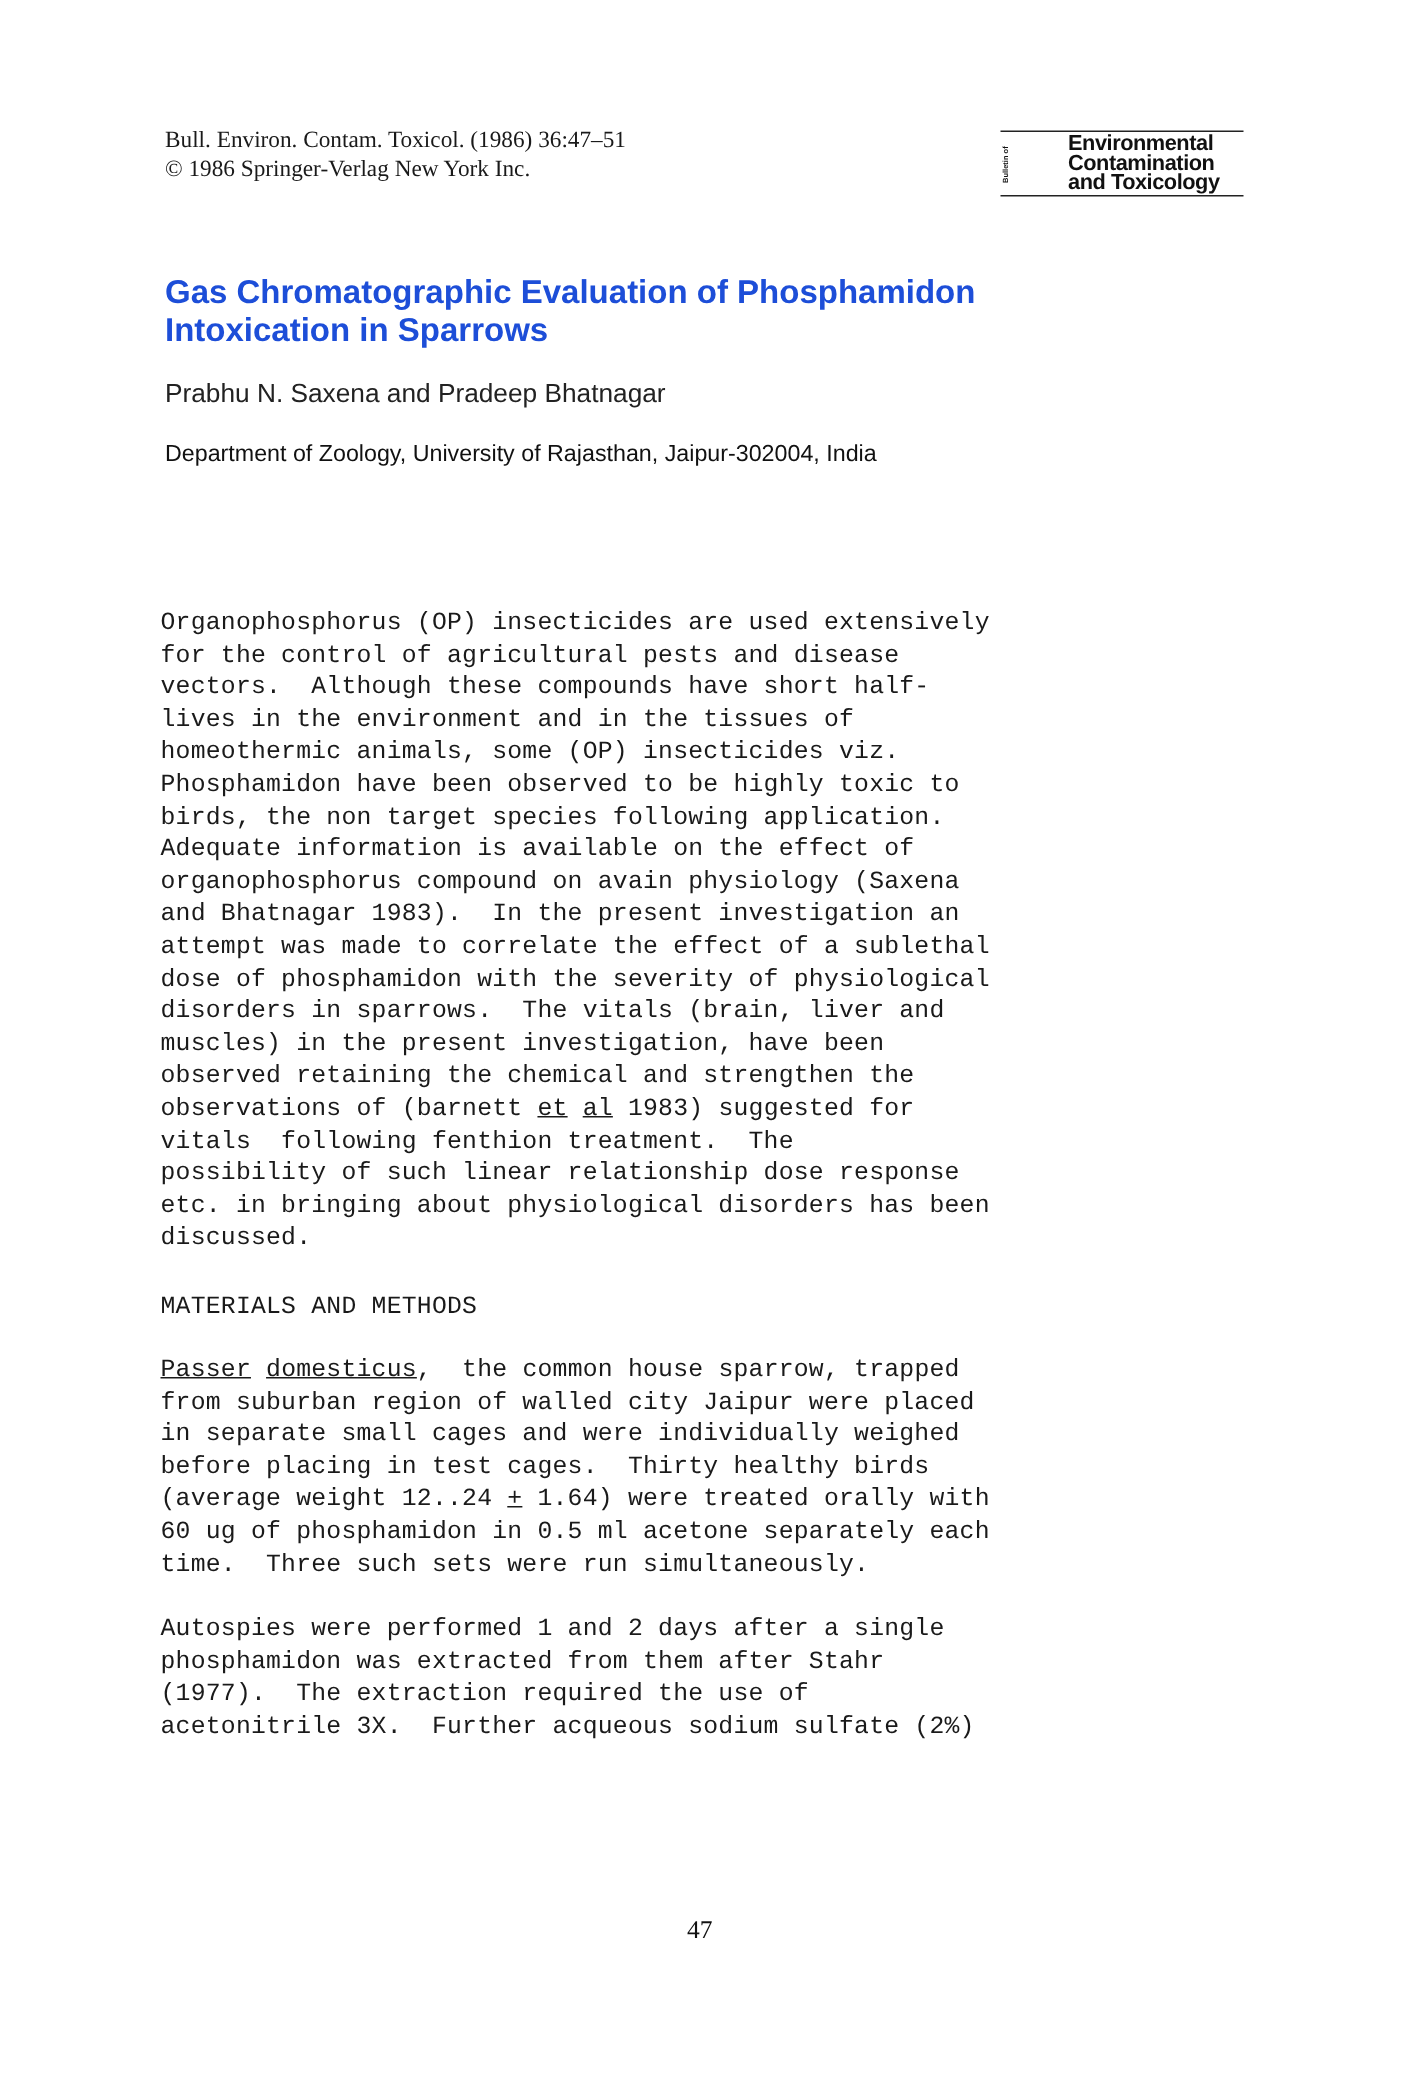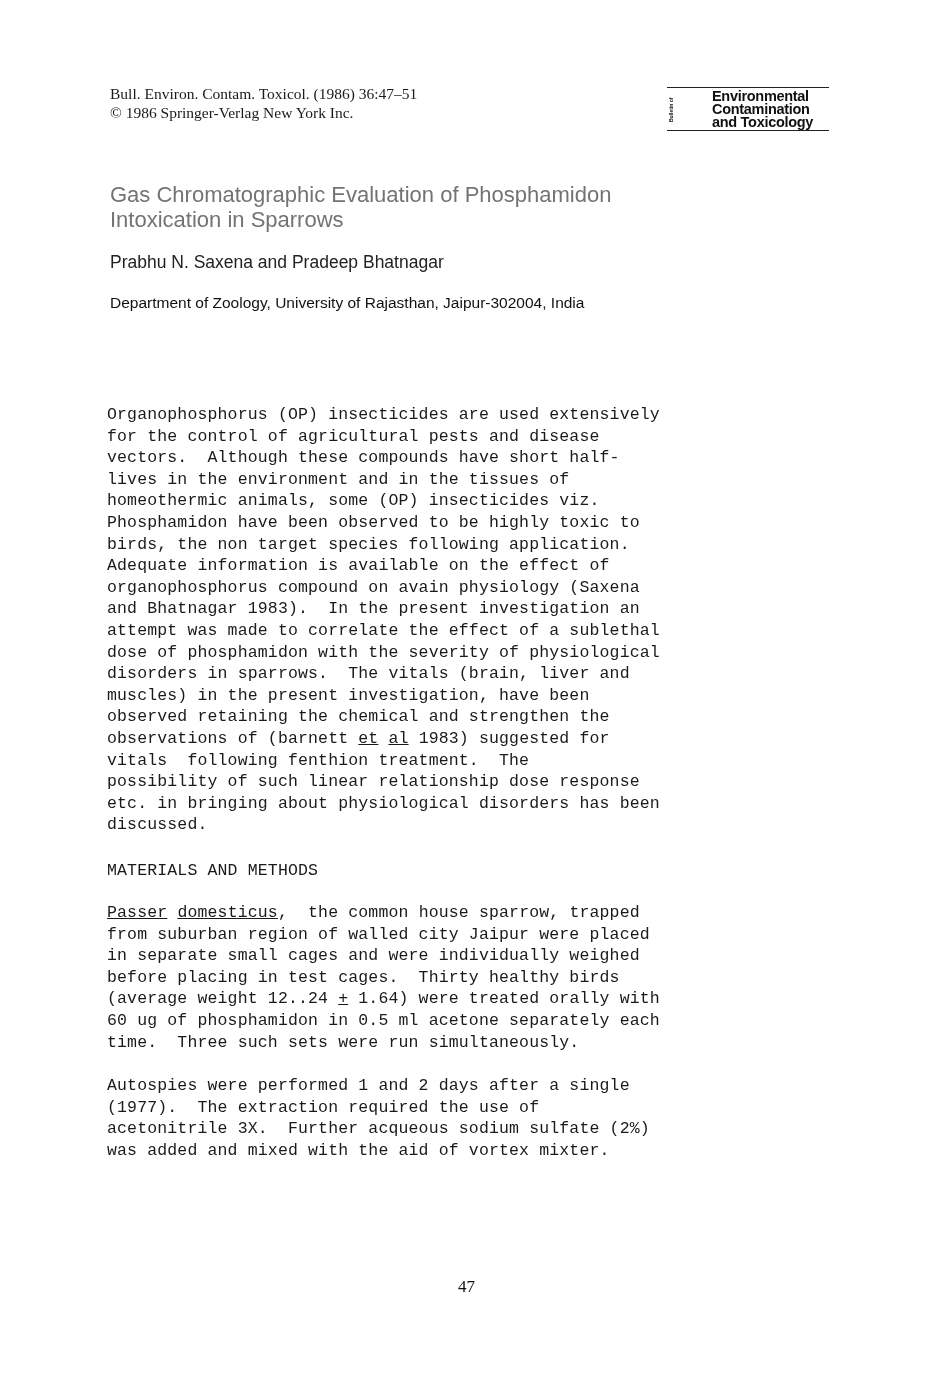--- a/index.html
+++ b/index.html
@@ -1,21 +1,21 @@
 <!DOCTYPE html>
 <html><head>
 <meta charset="utf-8">
 <style>
   html, body { margin: 0; padding: 0; background: #ffffff; }
   body { width: 945px; height: 1388px; position: relative; overflow: hidden; color: #111; }
   .citation { position: absolute; left: 110px; top: 84px; font-family: "Liberation Serif", serif; font-size: 15.5px; line-height: 19px; color: #1a1a1a; }
   .journal-logo { position: absolute; left: 667px; top: 87px; width: 162px; border-top: 1px solid #222; border-bottom: 1.5px solid #222; padding: 2px 0 1px 0; display: flex; gap: 37px; }
   .logo-side { font-family: "Liberation Sans", sans-serif; font-size: 5px; writing-mode: vertical-rl; transform: rotate(180deg); font-weight: bold; width: 8px; text-align: center; line-height: 8px; }
   .logo-text { font-family: "Liberation Sans", sans-serif; font-weight: bold; font-size: 14.5px; line-height: 13px; letter-spacing: -0.3px; }
-  .title { position: absolute; left: 110px; top: 182px; font-family: "Liberation Sans", sans-serif; font-weight: normal; font-size: 22px; line-height: 25px; color: #737373; }
+  .title { position: absolute; left: 110px; top: 182px; font-family: "Liberation Sans", sans-serif; font-weight: bold; font-size: 22px; line-height: 25px; color: #1d4ed8; }
   .authors { position: absolute; left: 110px; top: 252px; font-family: "Liberation Sans", sans-serif; font-size: 17.5px; color: #222; }
   .affiliation { position: absolute; left: 110px; top: 294px; font-family: "Liberation Sans", sans-serif; font-size: 15.5px; color: #111; }
   .body-text { position: absolute; left: 107px; font-family: "Liberation Mono", monospace; font-size: 16.5px; line-height: 21.6px; color: #1a1a1a; white-space: pre; letter-spacing: 0.15px; }
   .p1 { top: 404px; }
   .heading { top: 860px; }
   .p2 { top: 902px; }
   .p3 { top: 1075px; }
   .u { text-decoration: underline; }
   .page-num { position: absolute; left: 458px; top: 1277px; font-family: "Liberation Serif", serif; font-size: 17px; color: #111; }
 </style>
@@ -43,15 +43,15 @@
 
 <div class="authors">Prabhu N. Saxena and Pradeep Bhatnagar</div>
 <div class="affiliation">Department of Zoology, University of Rajasthan, Jaipur-302004, India</div>
 
 <div class="body-text p1"><div>Organophosphorus (OP) insecticides are used extensively</div><div>for the control of agricultural pests and disease</div><div>vectors.  Although these compounds have short half-</div><div>lives in the environment and in the tissues of</div><div>homeothermic animals, some (OP) insecticides viz.</div><div>Phosphamidon have been observed to be highly toxic to</div><div>birds, the non target species following application.</div><div>Adequate information is available on the effect of</div><div>organophosphorus compound on avain physiology (Saxena</div><div>and Bhatnagar 1983).  In the present investigation an</div><div>attempt was made to correlate the effect of a sublethal</div><div>dose of phosphamidon with the severity of physiological</div><div>disorders in sparrows.  The vitals (brain, liver and</div><div>muscles) in the present investigation, have been</div><div>observed retaining the chemical and strengthen the</div><div><span>observations of (barnett </span><span class="u">et</span> <span class="u">al</span><span> 1983) suggested for</span></div><div>vitals  following fenthion treatment.  The</div><div>possibility of such linear relationship dose response</div><div>etc. in bringing about physiological disorders has been</div><div>discussed.</div></div>
 
 <div class="body-text heading">MATERIALS AND METHODS</div>
 
 <div class="body-text p2"><div><span class="u">Passer</span> <span class="u">domesticus</span><span>,  the common house sparrow, trapped</span></div><div>from suburban region of walled city Jaipur were placed</div><div>in separate small cages and were individually weighed</div><div>before placing in test cages.  Thirty healthy birds</div><div><span>(average weight 12..24 </span><span class="u">+</span><span> 1.64) were treated orally with</span></div><div>60 ug of phosphamidon in 0.5 ml acetone separately each</div><div>time.  Three such sets were run simultaneously.</div></div>
 
-<div class="body-text p3"><div>Autospies were performed 1 and 2 days after a single</div><div>(1977).  The extraction required the use of</div><div>acetonitrile 3X.  Further acqueous sodium sulfate (2%)</div><div>was added and mixed with the aid of vortex mixter.</div></div>
+<div class="body-text p3"><div>Autospies were performed 1 and 2 days after a single</div><div>phosphamidon was extracted from them after Stahr</div><div>(1977).  The extraction required the use of</div><div>acetonitrile 3X.  Further acqueous sodium sulfate (2%)</div></div>
 
 <div class="page-num">47</div>
 
 </body></html>

